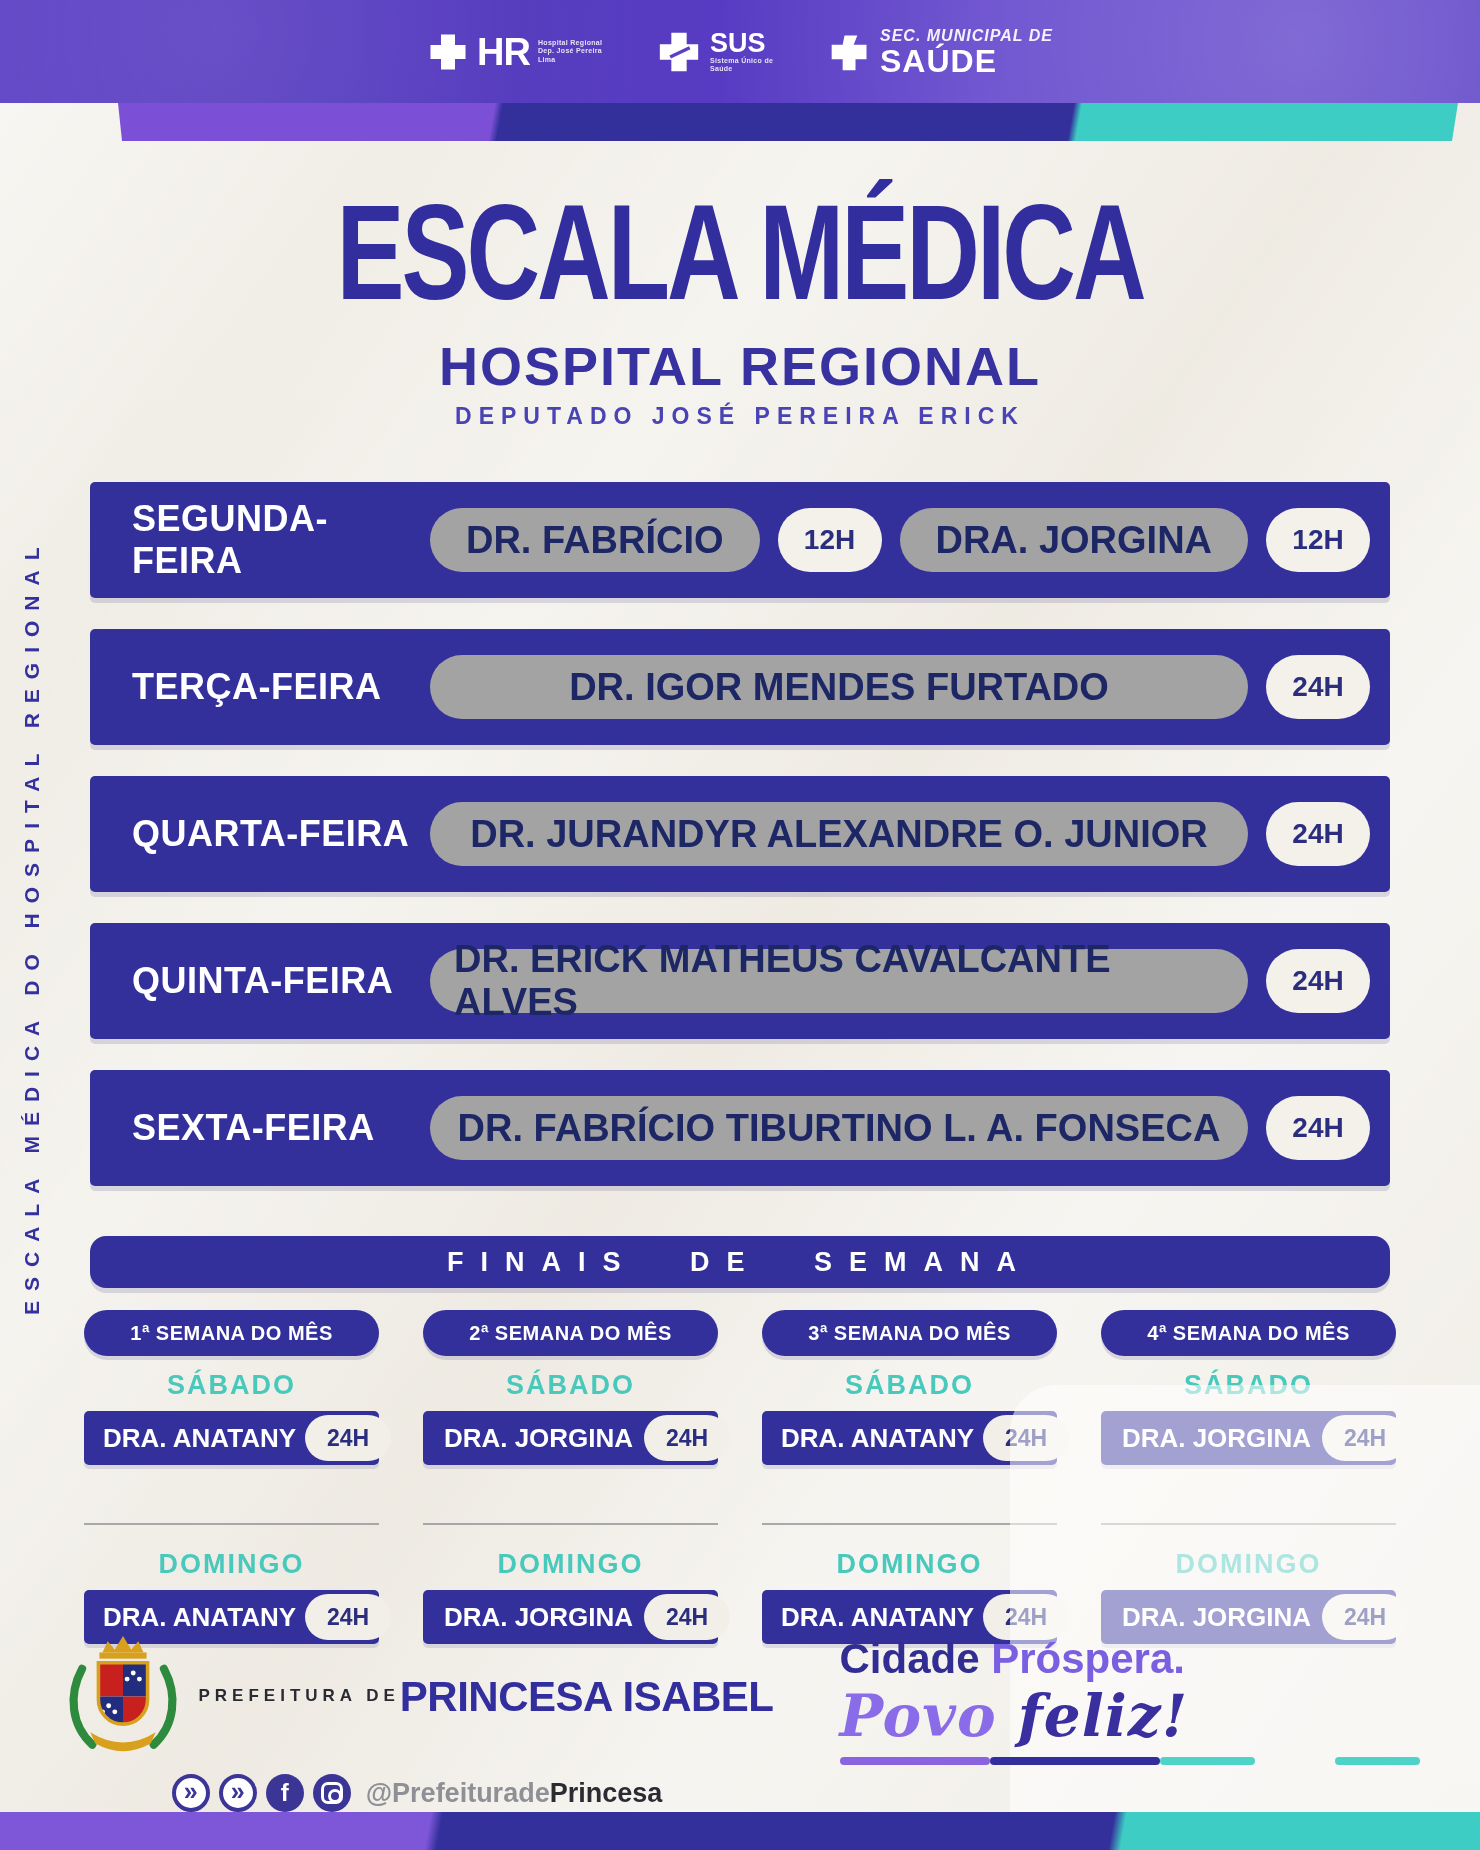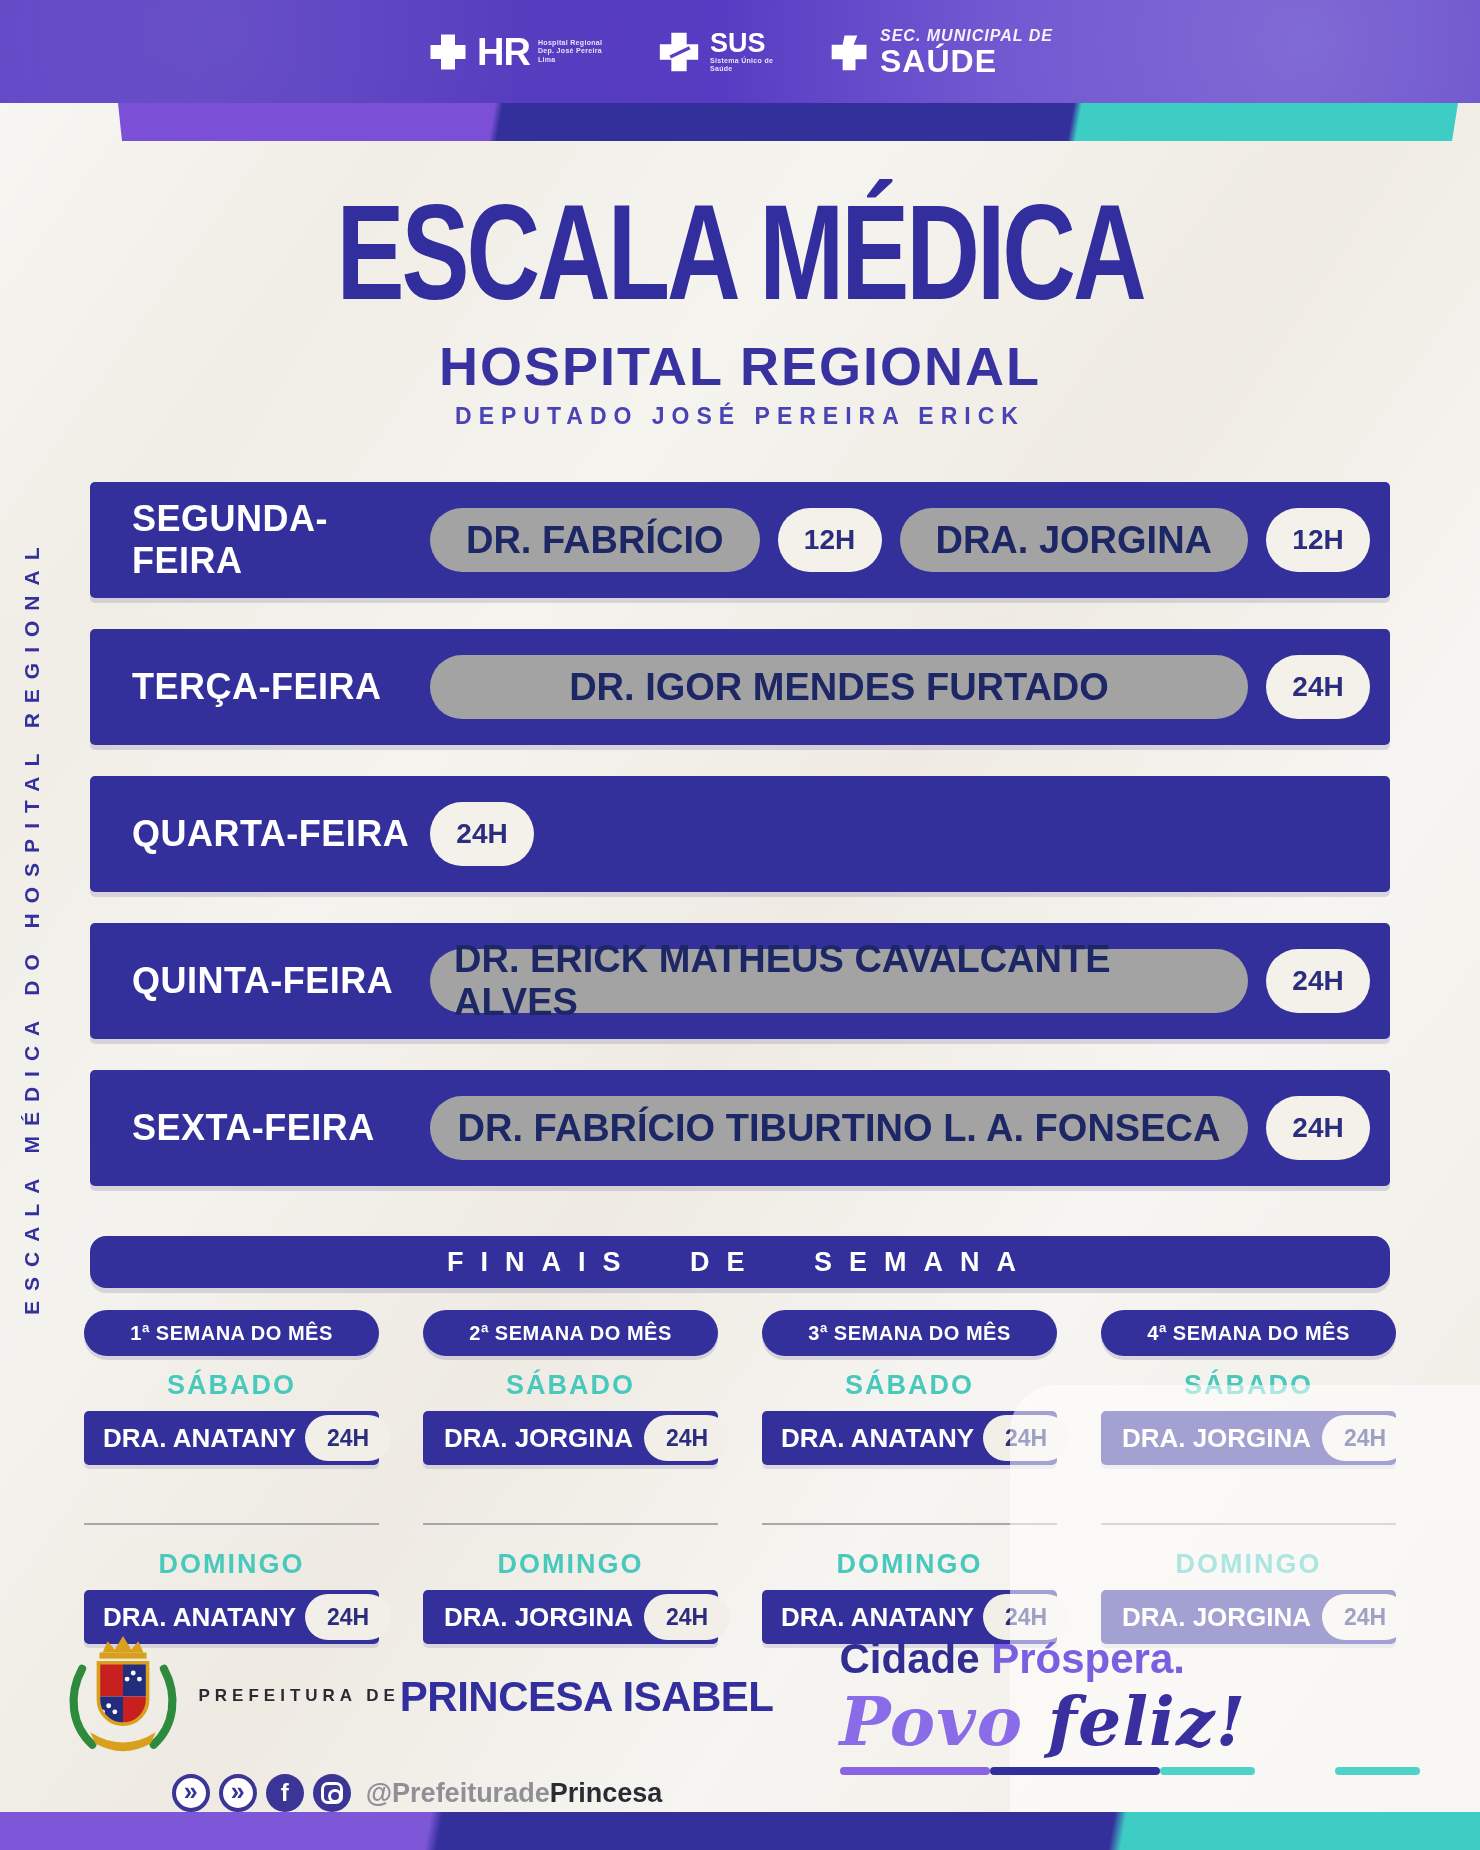--- a/index.html
+++ b/index.html
@@ -115,21 +115,21 @@
   .circ.solid { background:#3b3596; color:#fff; font-size:24px; font-weight:900; }
   .insta-glyph { position:relative; width:22px; height:22px; border:3px solid #fff; border-radius:7px; }
   .insta-glyph::after { content:""; position:absolute; left:4px; top:4px; width:8px; height:8px; border:3px solid #fff; border-radius:50%; }
   .handle { margin-left:6px; font-size:27px; font-weight:700; }
   .handle-gray { color:#8f8f96; }
   .handle-bold { color:#2b2b33; font-weight:900; }
   .footer-right { display:flex; flex-direction:column; align-items:flex-start; padding-top:6px; }
   .slogan { font-size:42px; font-weight:900; line-height:1; }
   .slogan .s1 { color:#312d92; }
   .slogan .s2 { color:#7a5fe0; }
-  .script { margin-top:6px; font-family:"DejaVu Serif", serif; font-style:italic; font-size:68px; font-weight:700; line-height:1.05; letter-spacing:1px; }
+  .script { margin-top:6px; font-family:"DejaVu Serif", serif; font-style:italic; font-size:58px; font-weight:700; line-height:1.05; letter-spacing:1px; }
   .script .p1 { color:#8a6ce8; }
   .script .p2 { color:#3a2f9e; }
   .underline { margin-top:10px; display:flex; align-items:center; height:8px; }
   .underline i { display:block; height:8px; border-radius:4px; }
   .u1 { width:150px; background:#8a63e0; }
   .u2 { width:170px; background:#322e9d; }
   .u3 { width:95px;  background:#4fd2c8; margin-right:80px; }
   .u4 { width:85px;  background:#4fd2c8; }
 
   
@@ -193,20 +193,21 @@
     </div>
 
     <div class="day-row">
       <div class="day-label">TERÇA-FEIRA</div>
       <div class="pill doctor">DR. IGOR MENDES FURTADO</div>
       <div class="pill hours">24H</div>
     </div>
 
     <div class="day-row">
       <div class="day-label">QUARTA-FEIRA</div>
+      <div class="pill doctor">DR. JURANDYR ALEXANDRE O. JUNIOR</div>
       <div class="pill hours">24H</div>
     </div>
 
     <div class="day-row">
       <div class="day-label">QUINTA-FEIRA</div>
       <div class="pill doctor">DR. ERICK MATHEUS CAVALCANTE ALVES</div>
       <div class="pill hours">24H</div>
     </div>
 
     <div class="day-row">

